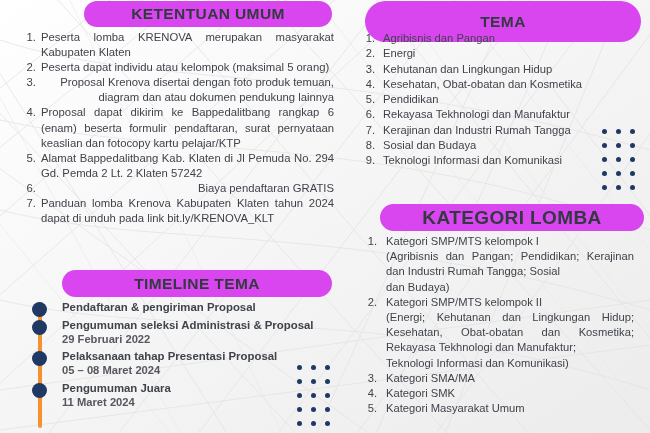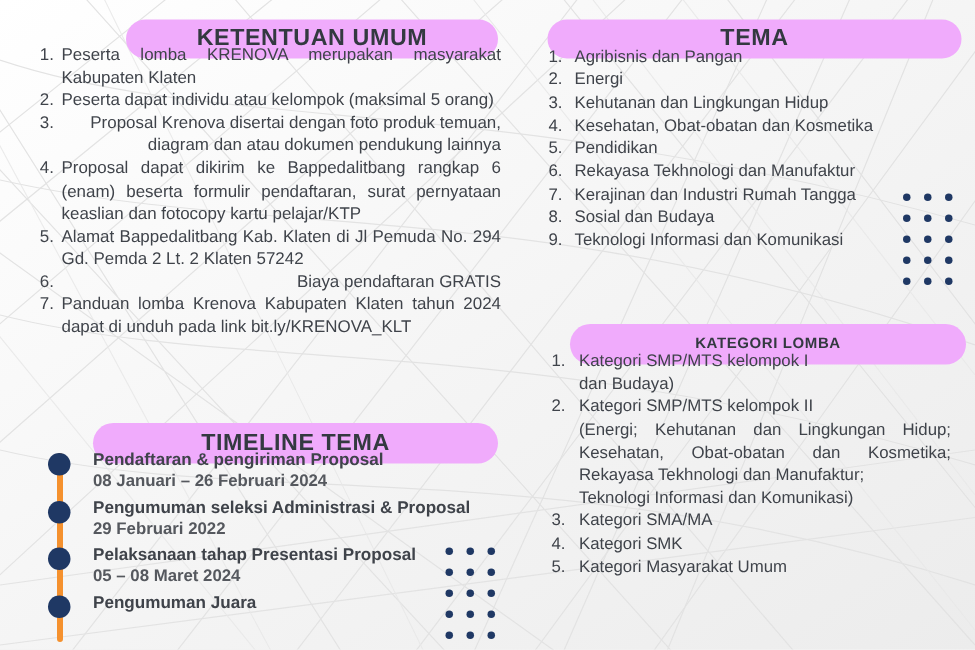--- a/index.html
+++ b/index.html
@@ -19,37 +19,36 @@
 
   
   .poster { position:absolute; inset:0; z-index:2; }
 
   .col-left  { position:absolute; left:0;   top:0; width:338px; height:433px; }
   .col-right { position:absolute; left:338px; top:0; width:312px; height:433px; }
 
   
   .pill {
     position:absolute;
-    background:#f0abfc;
+    background:#d946ef;
     border-radius:999px;
     color:#333940;
     font-weight:bold;
     text-align:center;
     letter-spacing:.4px;
     display:flex;
     align-items:center;
     justify-content:center;
     white-space:nowrap;
-    margin-top:12px;
   }
 
   .pill-ketentuan { left:84px;  top:1px;   width:248px; height:26px; font-size:15.5px; }
   .pill-timeline  { left:62px;  top:270px; width:270px; height:27px; font-size:15.5px; }
-  .pill-tema      { left:27px;  top:1px;   width:276px; height:26px; font-size:15.5px; }
-  .pill-kategori  { left:42px;  top:204px; width:264px; height:27px; font-size:10px; }
+  .pill-tema      { left:27px;  top:1px;   width:276px; height:41px; font-size:15.5px; }
+  .pill-kategori  { left:42px;  top:204px; width:264px; height:27px; font-size:19px; }
 
   
   ol.numlist { list-style:none; }
   ol.numlist > li { position:relative; }
   ol.numlist > li .num {
     position:absolute; left:0; top:0; text-align:right;
   }
   ol.numlist > li .txt { display:block; }
 
   
@@ -166,35 +165,35 @@
     </ol>
 
     <div class="pill pill-timeline">TIMELINE TEMA</div>
 
     <div class="timeline">
       <div class="tl-bar"></div>
 
       <div class="tl-item">
         <span class="tl-dot"></span>
         <div class="tl-title">Pendaftaran &amp; pengiriman Proposal</div>
-        <div class="tl-date">08 Januari – 26 Februari 2024</div>
       </div>
       <div class="tl-item">
         <span class="tl-dot"></span>
         <div class="tl-title">Pengumuman seleksi Administrasi &amp; Proposal</div>
         <div class="tl-date">29 Februari 2022</div>
       </div>
       <div class="tl-item">
         <span class="tl-dot"></span>
         <div class="tl-title">Pelaksanaan tahap Presentasi Proposal</div>
         <div class="tl-date">05 – 08 Maret 2024</div>
       </div>
       <div class="tl-item">
         <span class="tl-dot"></span>
         <div class="tl-title">Pengumuman Juara</div>
+        <div class="tl-date">11 Maret 2024</div>
       </div>
     </div>
   </div>
 
   <div class="col-right">
 
     <div class="pill pill-tema">TEMA</div>
 
     <ol class="numlist tema">
       <li>
@@ -234,20 +233,21 @@
         <span class="txt">Teknologi Informasi dan Komunikasi</span>
       </li>
     </ol>
 
     <div class="pill pill-kategori">KATEGORI LOMBA</div>
 
     <ol class="numlist kategori">
       <li>
         <span class="num">1.</span>
         <span class="txt">Kategori SMP/MTS kelompok I</span>
+        <span class="sub">(Agribisnis dan Pangan; Pendidikan; Kerajinan dan Industri Rumah Tangga; Sosial</span>
         <span class="sub nojust">dan Budaya)</span>
       </li>
       <li>
         <span class="num">2.</span>
         <span class="txt">Kategori SMP/MTS kelompok II</span>
         <span class="sub">(Energi; Kehutanan dan Lingkungan Hidup; Kesehatan, Obat-obatan dan Kosmetika; Rekayasa Tekhnologi dan Manufaktur;</span>
         <span class="sub nojust">Teknologi Informasi dan Komunikasi)</span>
       </li>
       <li>
         <span class="num">3.</span>

